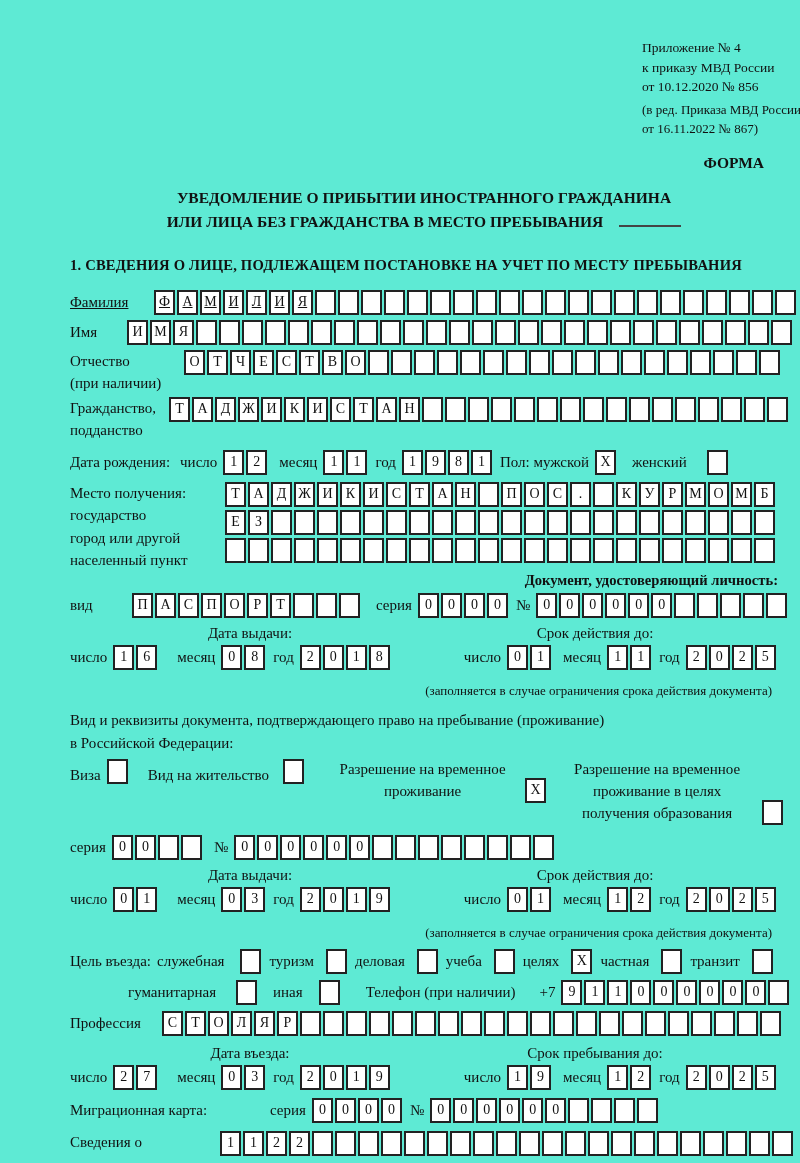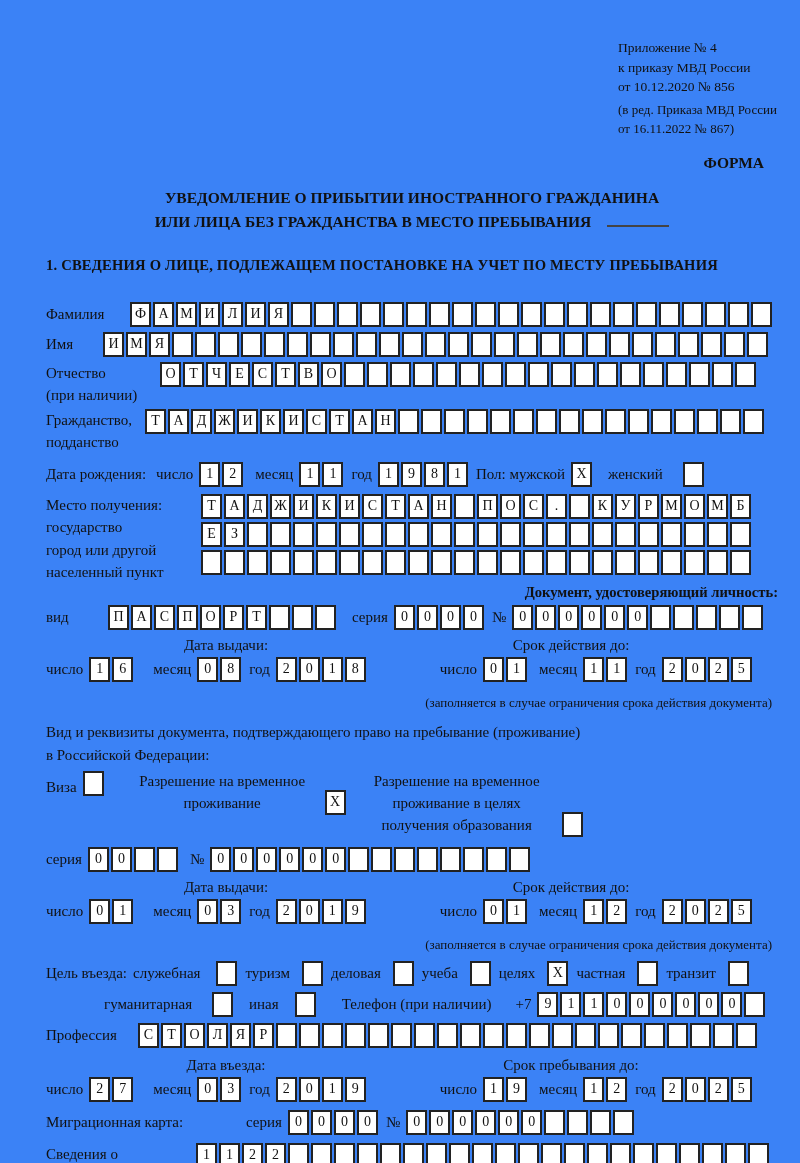--- a/index.html
+++ b/index.html
@@ -1,17 +1,17 @@
 <!DOCTYPE html>
 <html><head>
 <meta charset="utf-8">
 <style>
   html,body{margin:0;padding:0;background:#fff;}
   .page{position:relative;width:800px;height:1163px;box-sizing:border-box;
-        padding:38px 22px 0 46px;background:#3b82f6;color:#111;
+        padding:38px 22px 0 70px;background:#5eead4;color:#111;
         font-family:"Liberation Serif","DejaVu Serif",serif;font-size:15px;overflow:hidden;}
   .hdr{margin-left:572px;width:190px;font-size:13.5px;line-height:1.45;}
   .hdr-note{margin-top:4px;font-size:13px;line-height:1.45;}
   .forma{margin-top:16px;text-align:right;padding-right:14px;font-weight:bold;font-size:15.5px;}
   .title{margin-top:14px;text-align:center;font-weight:bold;font-size:15.5px;line-height:1.5;}
   .blank{display:inline-block;width:62px;border-bottom:2px solid #444;height:13px;margin-left:16px;}
   .sec-h{margin-top:24px;font-weight:bold;font-size:14.6px;letter-spacing:.2px;}
   .frow{display:flex;align-items:center;margin-top:5px;}
   .frow-top{display:flex;align-items:flex-start;margin-top:5px;}
   .flabel{flex:none;font-size:15px;}
@@ -53,21 +53,21 @@
 
   <div class="title">
     <div>УВЕДОМЛЕНИЕ О ПРИБЫТИИ ИНОСТРАННОГО ГРАЖДАНИНА</div>
     <div>
       <span>ИЛИ ЛИЦА БЕЗ ГРАЖДАНСТВА В МЕСТО ПРЕБЫВАНИЯ</span><span class="blank"></span>
     </div>
   </div>
 
   <div class="sec-h">1. СВЕДЕНИЯ О ЛИЦЕ, ПОДЛЕЖАЩЕМ ПОСТАНОВКЕ НА УЧЕТ ПО МЕСТУ ПРЕБЫВАНИЯ</div>
 
-  <div class="frow" style="margin-top:28px;">
+  <div class="frow" style="margin-top:16px;text-decoration:underline;">
     <span class="flabel" style="width:84px;">Фамилия</span>
     <span class="boxes">
         <span class="cbox">Ф</span>
         <span class="cbox">А</span>
         <span class="cbox">М</span>
         <span class="cbox">И</span>
         <span class="cbox">Л</span>
         <span class="cbox">И</span>
         <span class="cbox">Я</span>
         <span class="cbox"></span>
@@ -432,20 +432,26 @@
     <div>в Российской Федерации:</div>
   </div>
 
   <div class="frow-top" style="margin-top:4px;">
     <span class="ckcol">
       <span class="flabel">Виза</span>
       <span class="boxes gap6">
           <span class="cbox"></span>
         </span>
     </span>
+    <span class="ckcol gap18">
+      <span class="flabel">Вид на жительство</span>
+      <span class="boxes gap14">
+          <span class="cbox"></span>
+        </span>
+    </span>
     <span class="ckcol gap24">
       <span class="cklbl" style="width:185px;">
         <span style="display:block;">Разрешение на временное</span>
         <span style="display:block;">проживание</span>
       </span>
       <span class="boxes gap10">
           <span class="cbox">X</span>
         </span>
     </span>
     <span class="ckcol gap14">

